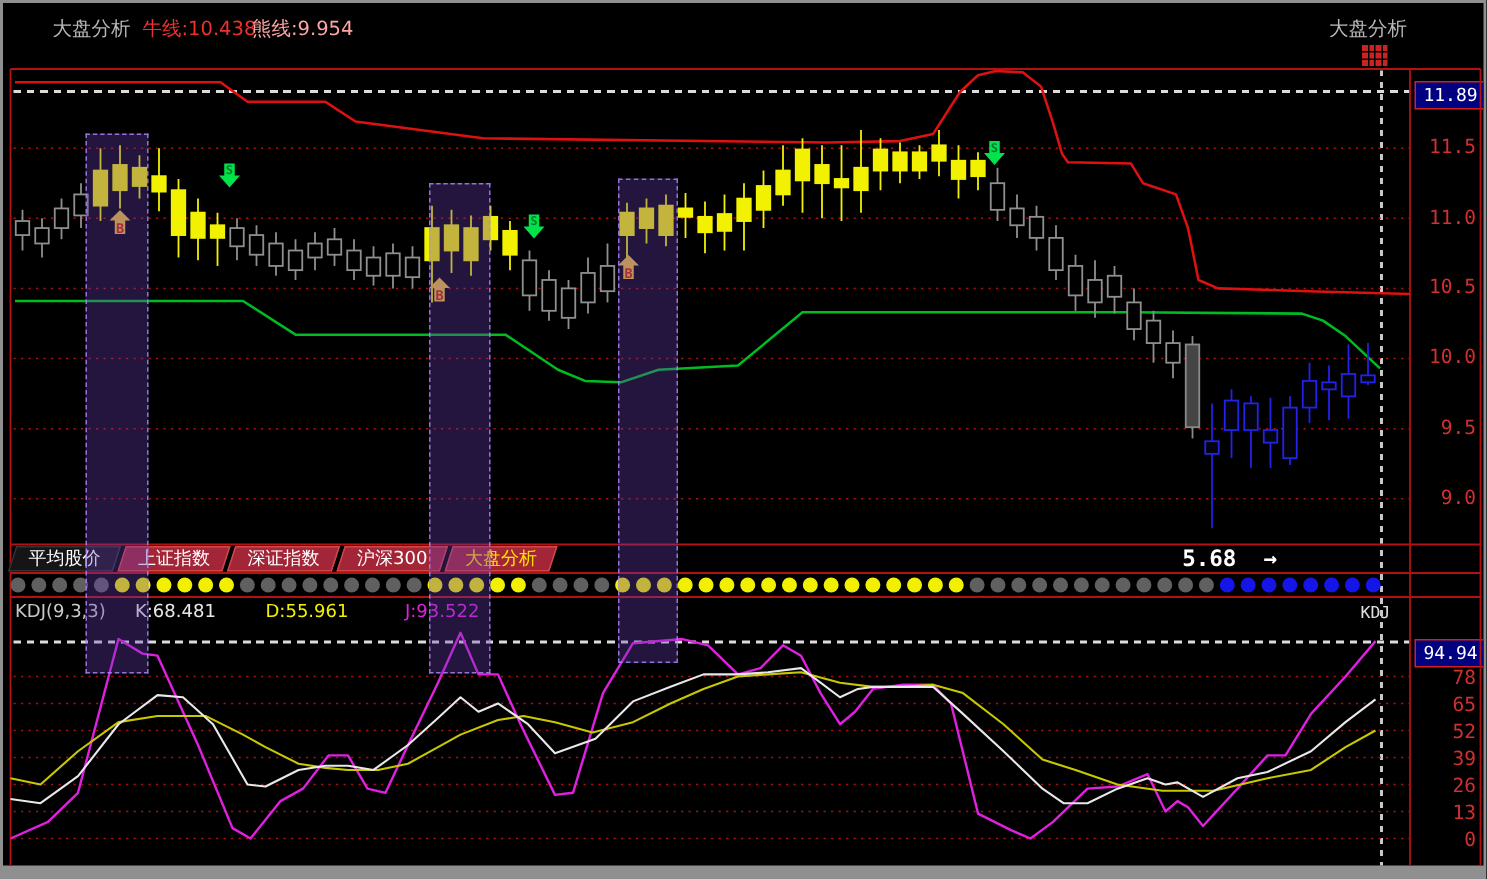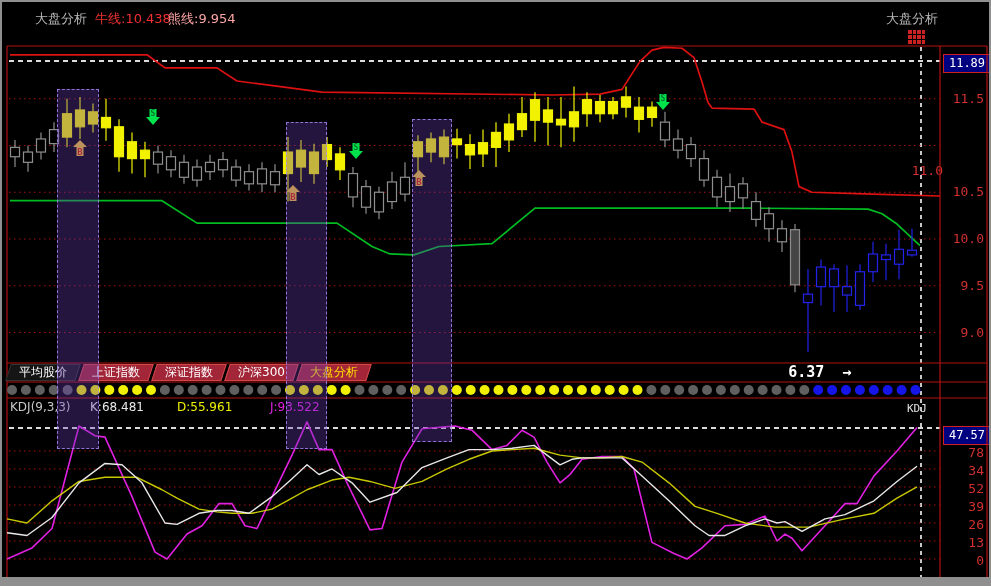--- a/index.html
+++ b/index.html
@@ -312,40 +312,40 @@
                M 654 100 L 668 100 L 661 108 Z" fill="#00e34a"></path>
       <text x="661" y="99" text-anchor="middle" font-size="8" font-family="DejaVu Sans Mono, monospace" fill="#067733" font-weight="bold">S</text>
     </svg>
 
   <div class="hdash" style="left:7px;top:58px;width:931px;"></div>
   <div class="hdash" style="left:7px;top:425px;width:931px;"></div>
   <div class="vdash" style="left:918px;top:45px;height:532px;"></div>
 
   <div id="main-axis">
       <div class="axis-label" style="left: 938px; top: 88.75px;">11.5</div>
-      <div class="axis-label" style="left: 897px; top: 135.5px; margin-top: 25px;">11.0</div>
+      <div class="axis-label" style="left: 938px; top: 135.5px;">11.0</div>
       <div class="axis-label" style="left: 938px; top: 182.25px;">10.5</div>
       <div class="axis-label" style="left: 938px; top: 229px;">10.0</div>
       <div class="axis-label" style="left: 938px; top: 275.75px;">9.5</div>
       <div class="axis-label" style="left: 938px; top: 322.5px;">9.0</div>
     </div>
   <div id="kdj-axis">
       <div class="axis-label" style="left: 938px; top: 442.97px;">78</div>
-      <div class="axis-label" style="left: 938px; top: 460.975px;">34</div>
+      <div class="axis-label" style="left: 938px; top: 460.975px;">65</div>
       <div class="axis-label" style="left: 938px; top: 478.98px;">52</div>
       <div class="axis-label" style="left: 938px; top: 496.985px;">39</div>
       <div class="axis-label" style="left: 938px; top: 514.99px;">26</div>
       <div class="axis-label" style="left: 938px; top: 532.995px;">13</div>
       <div class="axis-label" style="left: 938px; top: 551px;">0</div>
     </div>
   <div class="price-box" style="top:52px;">11.89</div>
-  <div class="price-box" style="top:424px;">47.57</div>
+  <div class="price-box" style="top:424px;">94.94</div>
 
   <div class="annot" style="left:750px;top:343px;">
-    <span>6.37</span>  <span>→</span>
+    <span>5.68</span>  <span>→</span>
   </div>
 
   <div class="tabbar" id="tab-bar">
       <div class="tab plain">
         <span>平均股价</span>
       </div>
       <div class="tab">
         <span>上证指数</span>
       </div>
       <div class="tab">

